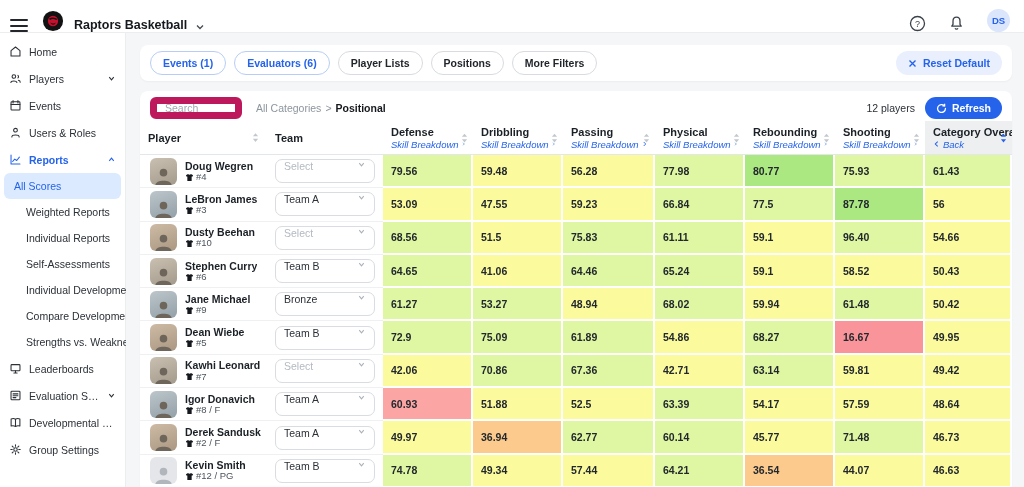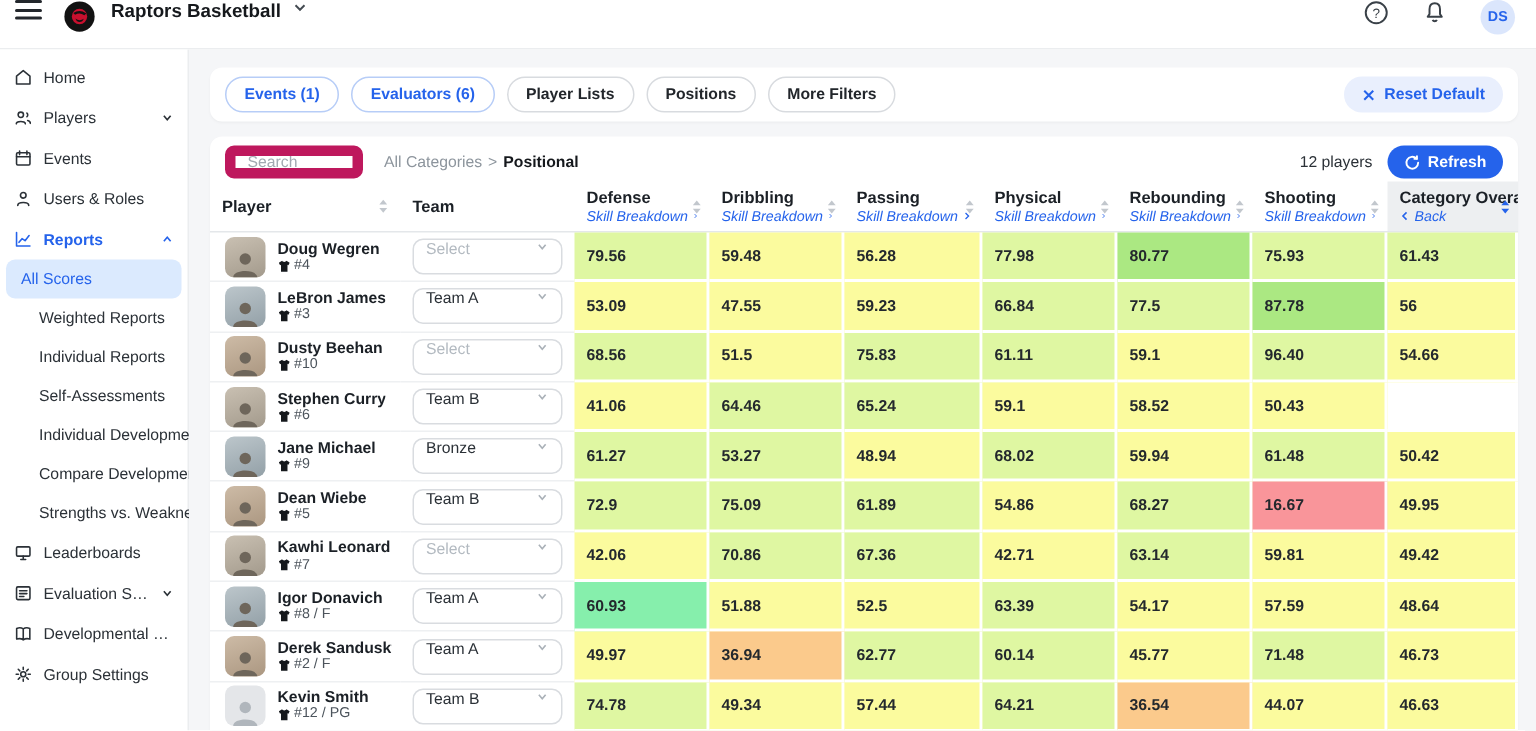--- a/index.html
+++ b/index.html
@@ -1,20 +1,20 @@
 <!DOCTYPE html>
 <html><head>
 <meta charset="utf-8">
 <style>
   * { box-sizing:border-box; margin:0; padding:0; }
   html,body { width:1024px; height:487px; overflow:hidden; background:#fff;
     font-family:"Liberation Sans", sans-serif; color:#22262b; }
 
   
-  .topbar { height:33px; display:flex; align-items:flex-start; gap:8px;
+  .topbar { height:33px; display:flex; align-items:flex-end; gap:8px;
     padding:0 14px 0 10px; background:#fff; border-bottom:1px solid #ebedef; }
   .hamburger { width:18px; height:13px; display:flex; flex-direction:column;
     justify-content:space-between; cursor:pointer; }
   .hamburger span { height:2px; background:#23272c; border-radius:1px; }
   .logo { width:22px; height:22px; margin-left:6px; }
   .team-name { font-size:12.5px; font-weight:700; color:#15181c; margin-left:2px; }
   .tb-spacer { flex:1; }
   .tb-icon { width:17px; height:17px; margin-left:14px; cursor:pointer; }
   .avatar-chip { width:23px; height:23px; border-radius:50%; background:#dbe6fc;
     color:#2563eb; font-size:9.5px; font-weight:700; display:flex; align-items:center;
@@ -477,20 +477,21 @@
        </div>
             </div>
      <div class="tcell">
        <div class="select">
          <span class="">Team B</span>
          <svg width="9" height="9" viewBox="0 0 10 10">
                   <polyline points="2.5,3.5 5,6.5 7.5,3.5" fill="none" stroke="#aab1b8" stroke-width="1.2"></polyline>
                 </svg>
               </div>
             </div>
+            <div class="score" style="background:#DFF7A2">64.65</div>
             <div class="score" style="background:#FBFB9E">41.06</div>
             <div class="score" style="background:#DFF7A2">64.46</div>
             <div class="score" style="background:#DFF7A2">65.24</div>
             <div class="score" style="background:#FBFB9E">59.1</div>
             <div class="score" style="background:#FBFB9E">58.52</div>
             <div class="score" style="background:#FBFB9E">50.43</div>
           </div>
           <div class="grid trow">
             <div class="pcell">
        <div class="avatar photo2">
@@ -612,21 +613,21 @@
        </div>
             </div>
      <div class="tcell">
        <div class="select">
          <span class="">Team A</span>
          <svg width="9" height="9" viewBox="0 0 10 10">
                   <polyline points="2.5,3.5 5,6.5 7.5,3.5" fill="none" stroke="#aab1b8" stroke-width="1.2"></polyline>
                 </svg>
               </div>
             </div>
-            <div class="score" style="background:#86efac">60.93</div>
+            <div class="score" style="background:#fca5a5">60.93</div>
             <div class="score" style="background:#FBFB9E">51.88</div>
             <div class="score" style="background:#FBFB9E">52.5</div>
             <div class="score" style="background:#DFF7A2">63.39</div>
             <div class="score" style="background:#FBFB9E">54.17</div>
             <div class="score" style="background:#FBFB9E">57.59</div>
             <div class="score" style="background:#FBFB9E">48.64</div>
           </div>
           <div class="grid trow">
             <div class="pcell">
        <div class="avatar photo3">

